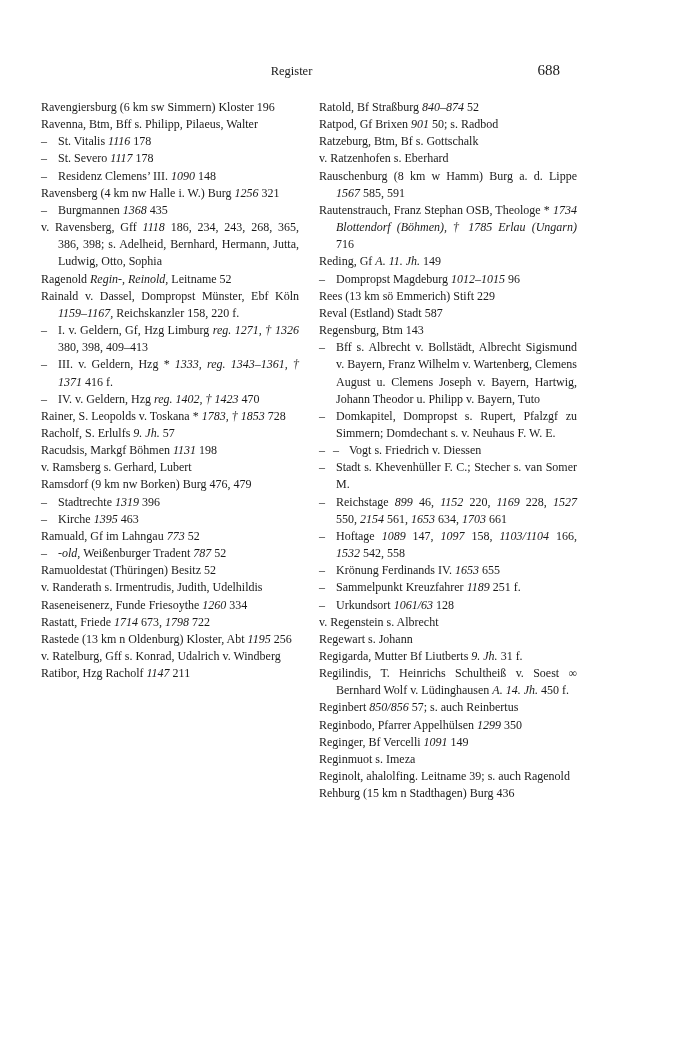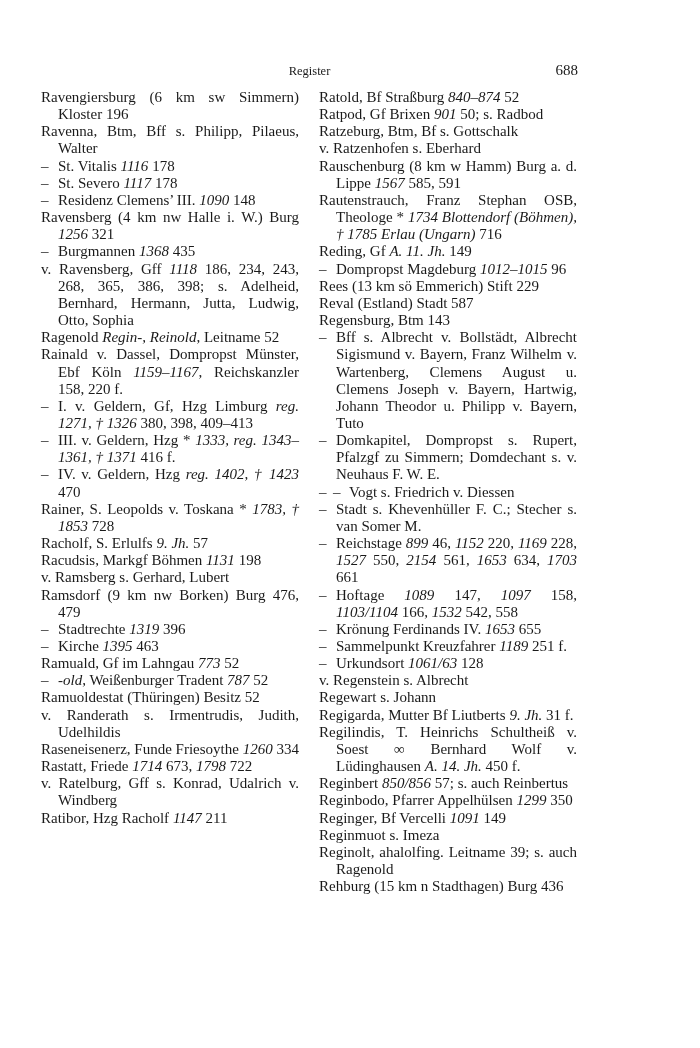--- a/index.html
+++ b/index.html
@@ -1,21 +1,21 @@
 <!DOCTYPE html>
 <html><head>
 <meta charset="utf-8">
 <style>
   html, body { margin: 0; padding: 0; background: #ffffff; }
   body { width: 700px; height: 1048px; position: relative; overflow: hidden;
          font-family: "Liberation Serif", "DejaVu Serif", serif; color: #1a1a1a; }
-  .running-head { position: absolute; top: 62px; left: 41px; width: 537px; height: 20px; text-decoration: underline; }
+  .running-head { position: absolute; top: 62px; left: 23px; width: 537px; height: 20px; text-decoration: underline; }
   .running-title { position: absolute; left: 0; right: 0; text-align: center; font-size: 12.5px; top: 2px; }
   .page-number { position: absolute; right: 0; top: 0; font-size: 15px; }
-  .col { position: absolute; top: 89px; width: 258px; font-size: 15px; line-height: 17.15px; }
+  .col { position: absolute; top: 99px; width: 258px; font-size: 12px; line-height: 17.15px; }
   .col-left { left: 41px; }
   .col-right { left: 319px; }
   .entry { text-align: justify; padding-left: 17px; text-indent: -17px; hyphens: none; }
   .entry.sub { padding-left: 17px; text-indent: 0; position: relative; }
   .entry.sub .dash { position: absolute; left: 0; top: 0; text-indent: 0; }
   .entry.sub2 .dash2 { position: absolute; left: 14px; top: 0; }
   .entry.sub2 { padding-left: 30px; }
   .entry.sub2 .dash { }
   i { font-style: italic; }
 </style>
@@ -47,20 +47,21 @@
     <div class="entry"><span>v. Ramsberg s. Gerhard, Lubert</span></div>
     <div class="entry"><span>Ramsdorf (9 km nw Borken) Burg 476, 479</span></div>
     <div class="entry sub"><span class="dash">–</span><span>Stadtrechte </span><i>1319</i><span> 396</span></div>
     <div class="entry sub"><span class="dash">–</span><span>Kirche </span><i>1395</i><span> 463</span></div>
     <div class="entry"><span>Ramuald, Gf im Lahngau </span><i>773</i><span> 52</span></div>
     <div class="entry sub"><span class="dash">–</span><i>-old</i><span>, Weißenburger Tradent </span><i>787</i><span> 52</span></div>
     <div class="entry"><span>Ramuoldestat (Thüringen) Besitz 52</span></div>
     <div class="entry"><span>v. Randerath s. Irmentrudis, Judith, Udelhildis</span></div>
     <div class="entry"><span>Raseneisenerz, Funde Friesoythe </span><i>1260</i><span> 334</span></div>
     <div class="entry"><span>Rastatt, Friede </span><i>1714</i><span> 673, </span><i>1798</i><span> 722</span></div>
+    <div class="entry"><span>Rastede (13 km n Oldenburg) Kloster, Abt </span><i>1195</i><span> 256</span></div>
     <div class="entry"><span>v. Ratelburg, Gff s. Konrad, Udalrich v. Windberg</span></div>
     <div class="entry"><span>Ratibor, Hzg Racholf </span><i>1147</i><span> 211</span></div>
   </div>
 <div class="col col-right" id="col-right">
     <div class="entry"><span>Ratold, Bf Straßburg </span><i>840–874</i><span> 52</span></div>
     <div class="entry"><span>Ratpod, Gf Brixen </span><i>901</i><span> 50; s. Radbod</span></div>
     <div class="entry"><span>Ratzeburg, Btm, Bf s. Gottschalk</span></div>
     <div class="entry"><span>v. Ratzenhofen s. Eberhard</span></div>
     <div class="entry"><span>Rauschenburg (8 km w Hamm) Burg a. d. Lippe </span><i>1567</i><span> 585, 591</span></div>
     <div class="entry"><span>Rautenstrauch, Franz Stephan OSB, Theologe * </span><i>1734 Blottendorf (Böhmen), † 1785 Erlau (Ungarn)</i><span> 716</span></div>

